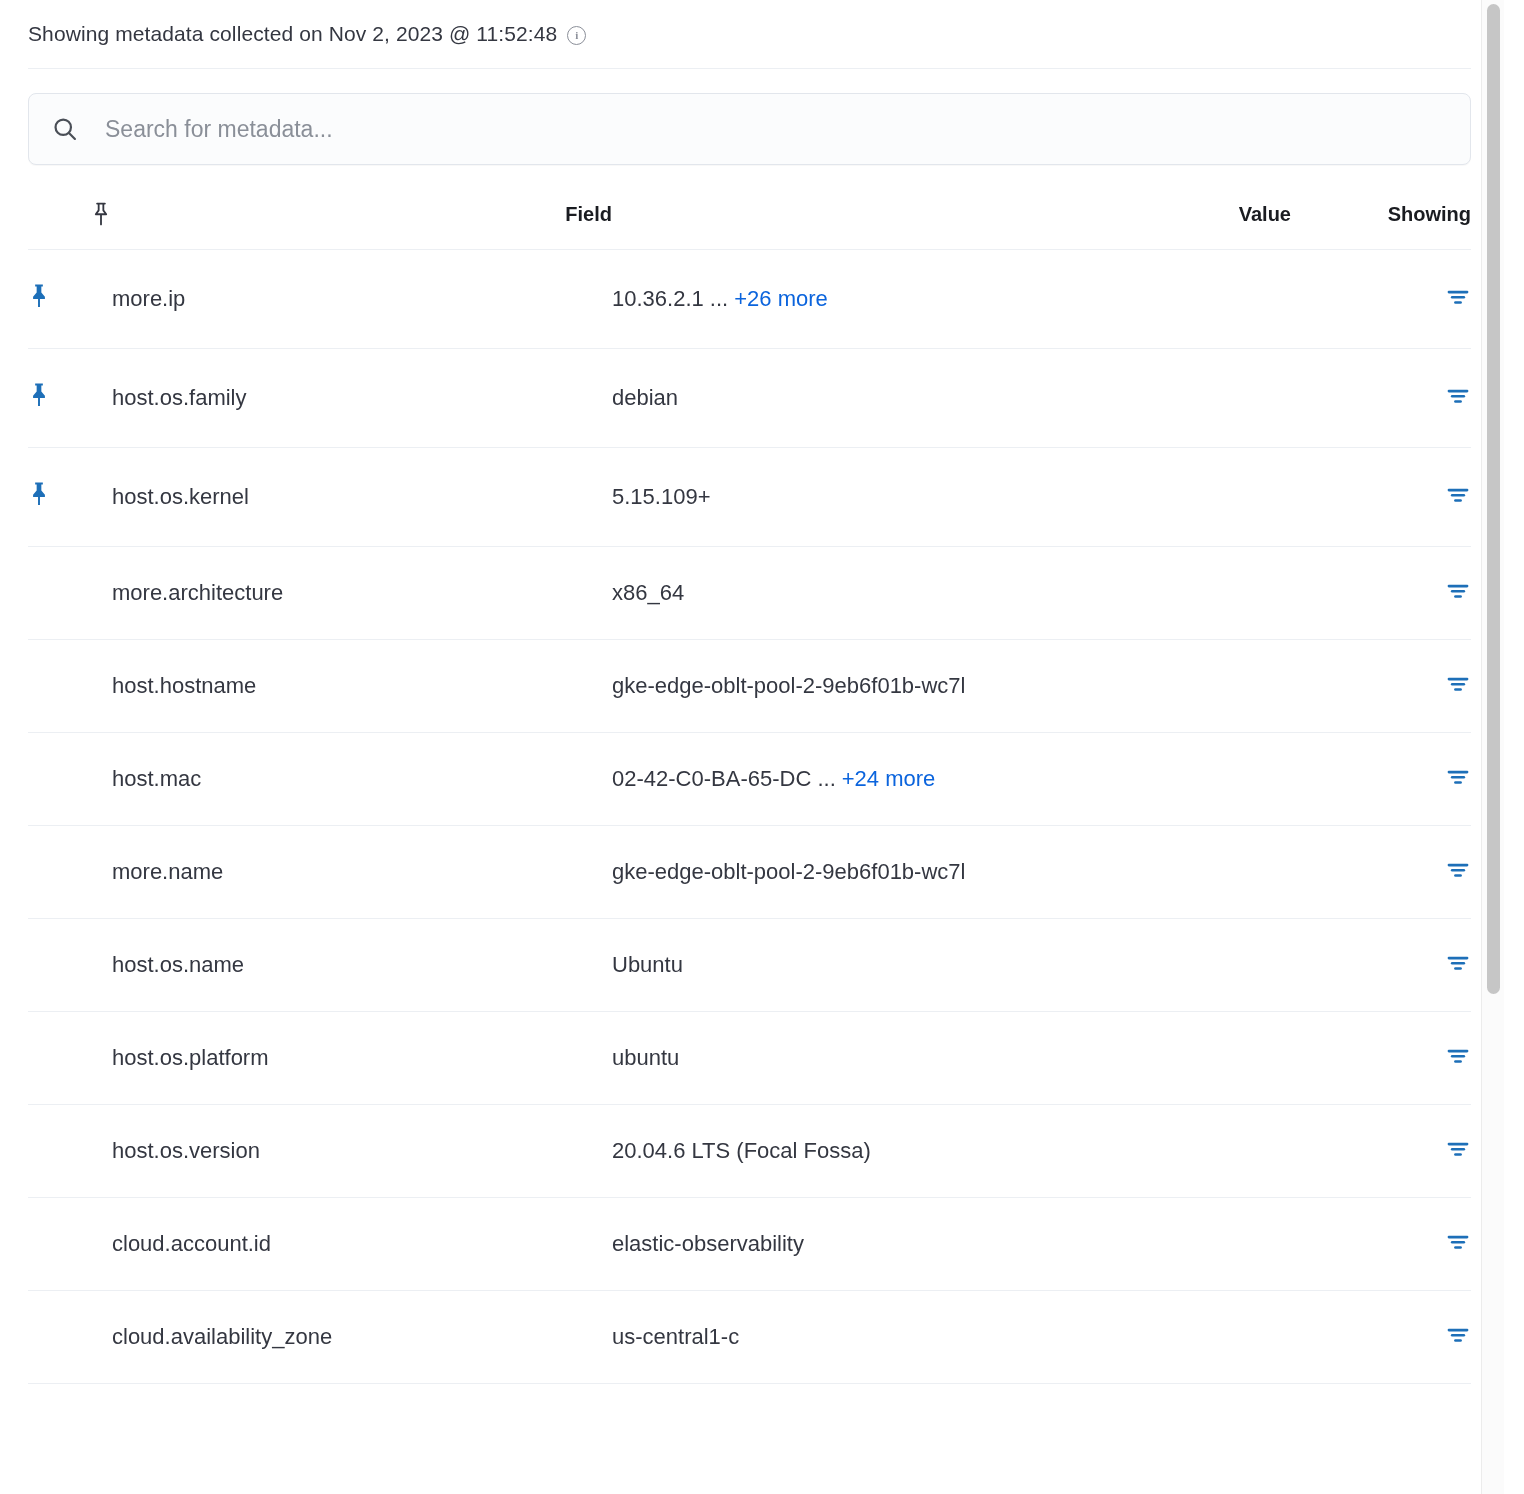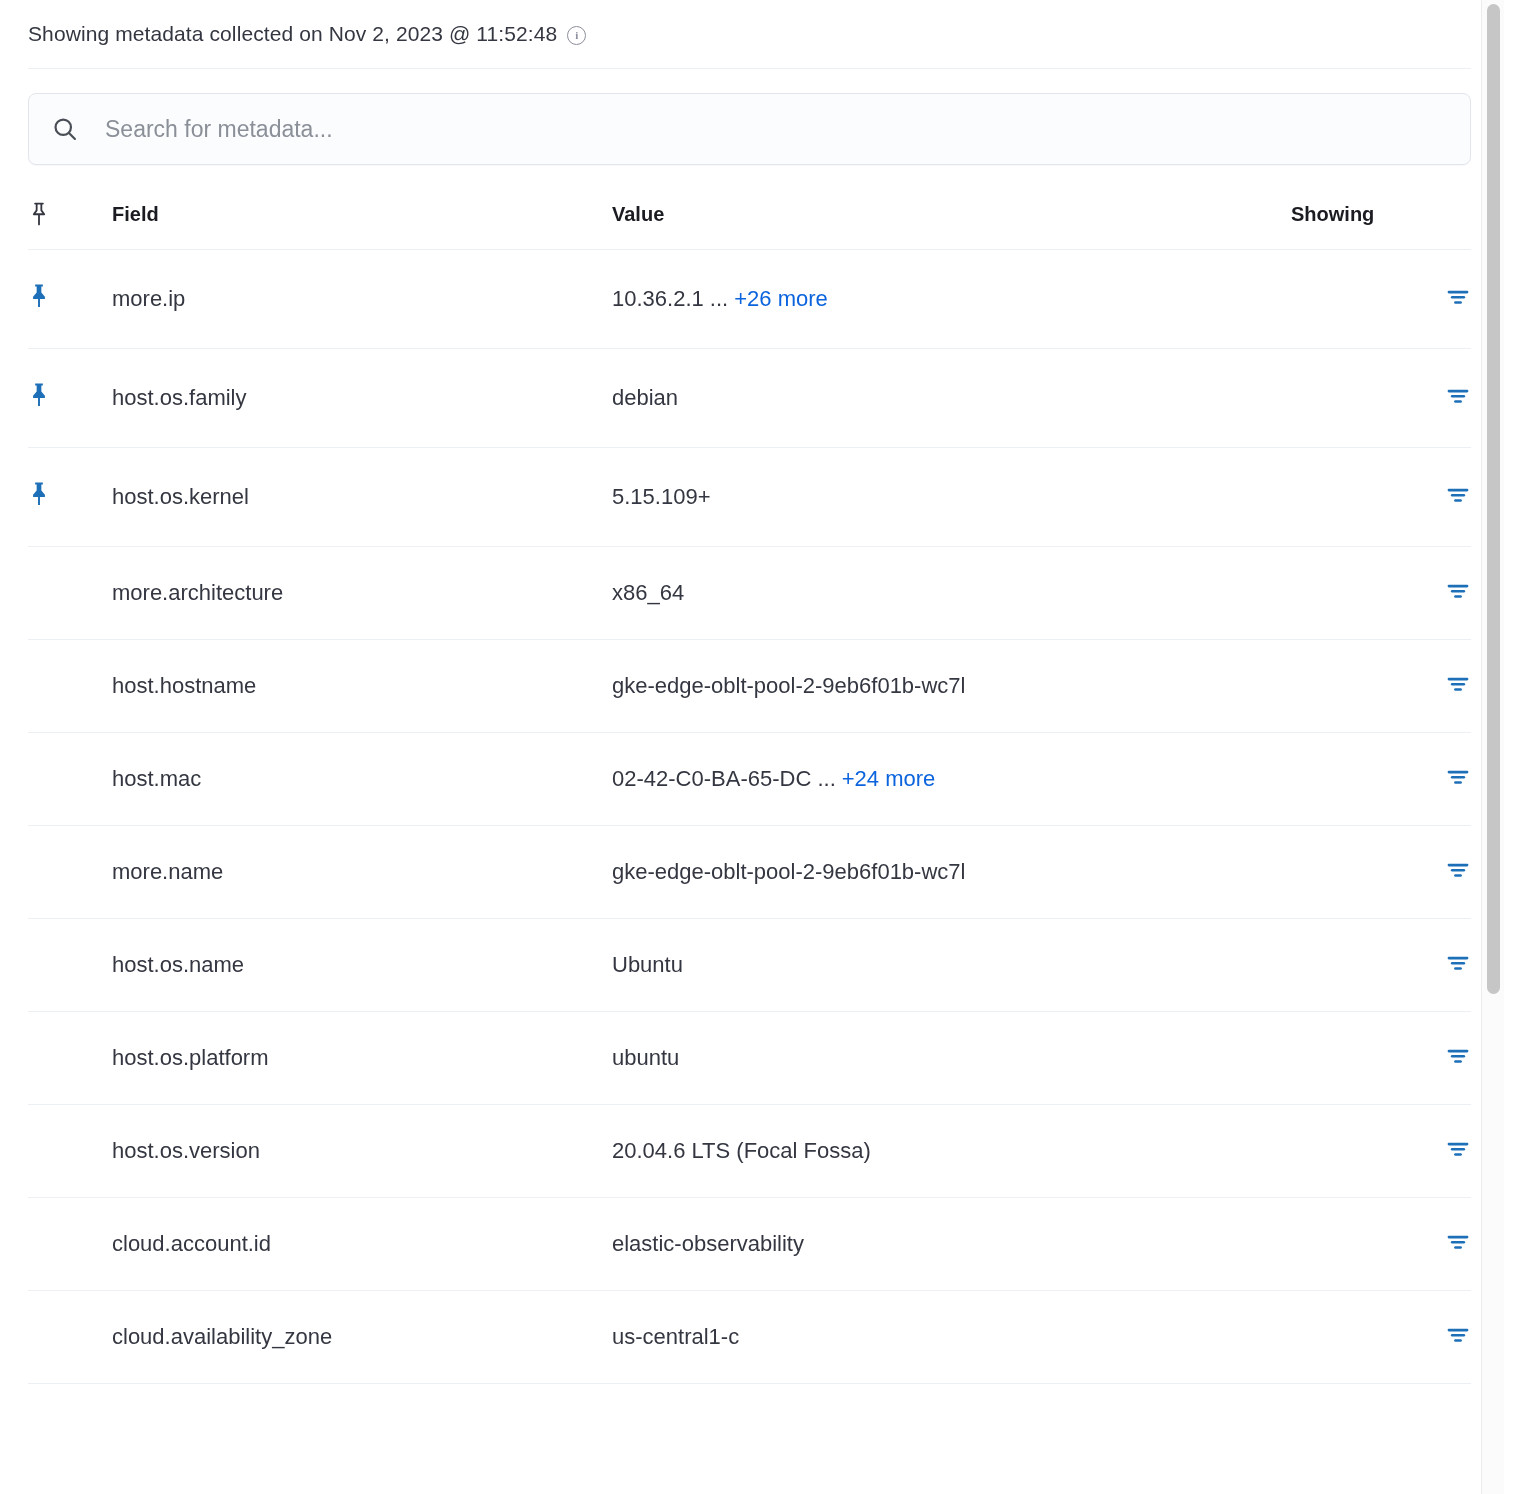--- a/index.html
+++ b/index.html
@@ -85,21 +85,21 @@
     color: #8a8f98;
   }
   
   table.meta-table {
     width: 100%;
     border-collapse: collapse;
     margin-top: 36px;
     table-layout: fixed;
   }
   table.meta-table th {
-    text-align: left;
+    text-align: right;
     font-size: 20px;
     font-weight: bold;
     color: #1a1c21;
     padding: 0 0 22px 0;
     border-bottom: 1px solid #eceff3;
     vertical-align: middle;
   }
   th.col-pin { width: 84px; padding-left: 22px; }
   th.col-field { width: 500px; }
   th.col-value { width: auto; margin-left: 8px; }

